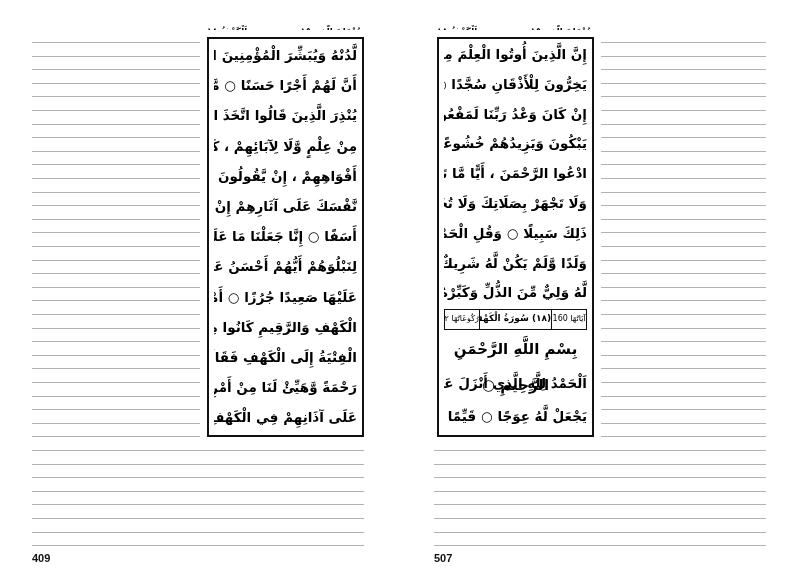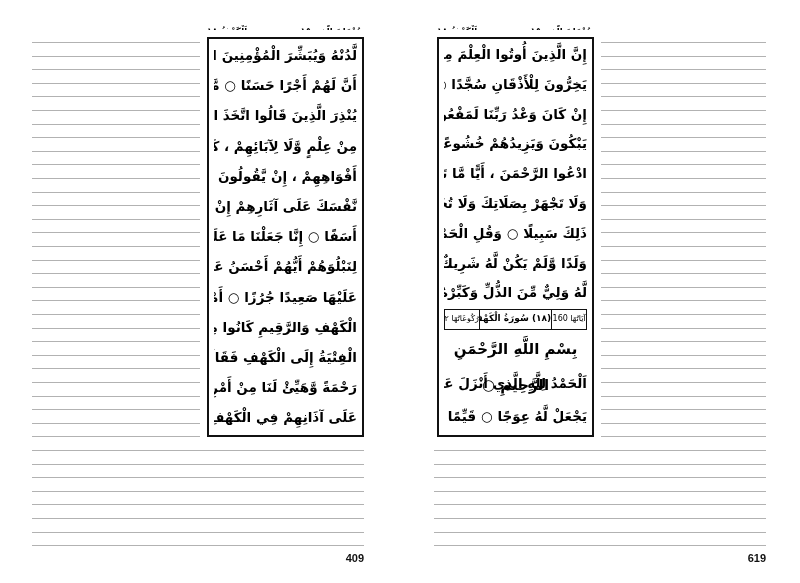--- a/index.html
+++ b/index.html
@@ -36,21 +36,21 @@
 
   .bismillah{direction:rtl;height:36px;line-height:36px;text-align:center;
              font-size:15px;font-weight:700;}
 
   
   .hdr{position:absolute;top:0;height:12px;display:flex;justify-content:space-between;
        direction:rtl;font-size:8.5px;line-height:12px;font-weight:700;white-space:nowrap;}
   .p409 .hdr{left:175px;width:157px;}
   .p408 .hdr{left:3px;width:157px;}
 
-  .pagenum{position:absolute;top:527px;left:0;right:0;text-align:right;
+  .pagenum{position:absolute;top:527px;left:0;right:0;text-align:left;
            font-family:"Liberation Sans",sans-serif;font-size:11px;font-weight:700;color:#111;}
 </style>
 </head>
 <body>
 
 <div class="spread">
 
   <div class="page p409">
     <div class="ruled"></div>
     <div class="hdr">
@@ -93,16 +93,16 @@
       <div class="qline">لَّهُ وَلِيٌّ مِّنَ الذُّلِّ وَكَبِّرْهُ تَكْبِيرًا ○</div>
       <div class="sband">
         <div class="cell side">آيَاتُهَا 160</div>
         <div class="cell mid">(١٨) سُورَةُ الْكَهْفِ مَكِّيَّةٌ (٦٩)</div>
         <div class="cell side">رُكُوعَاتُهَا ١٢</div>
       </div>
       <div class="bismillah">بِسْمِ اللَّهِ الرَّحْمَنِ الرَّحِيمِ ○</div>
       <div class="qline tall">اَلْحَمْدُ لِلَّهِ الَّذِي أَنْزَلَ عَلَى عَبْدِهِ الْكِتَابَ وَلَمْ</div>
       <div class="qline tall">يَجْعَلْ لَّهُ عِوَجًا ○ قَيِّمًا لِّيُنْذِرَ بَأْسًا شَدِيدًا مِّنْ</div>
     </div>
-    <div class="pagenum">619</div>
+    <div class="pagenum">507</div>
   </div>
 
 </div>
 
 </body></html>

